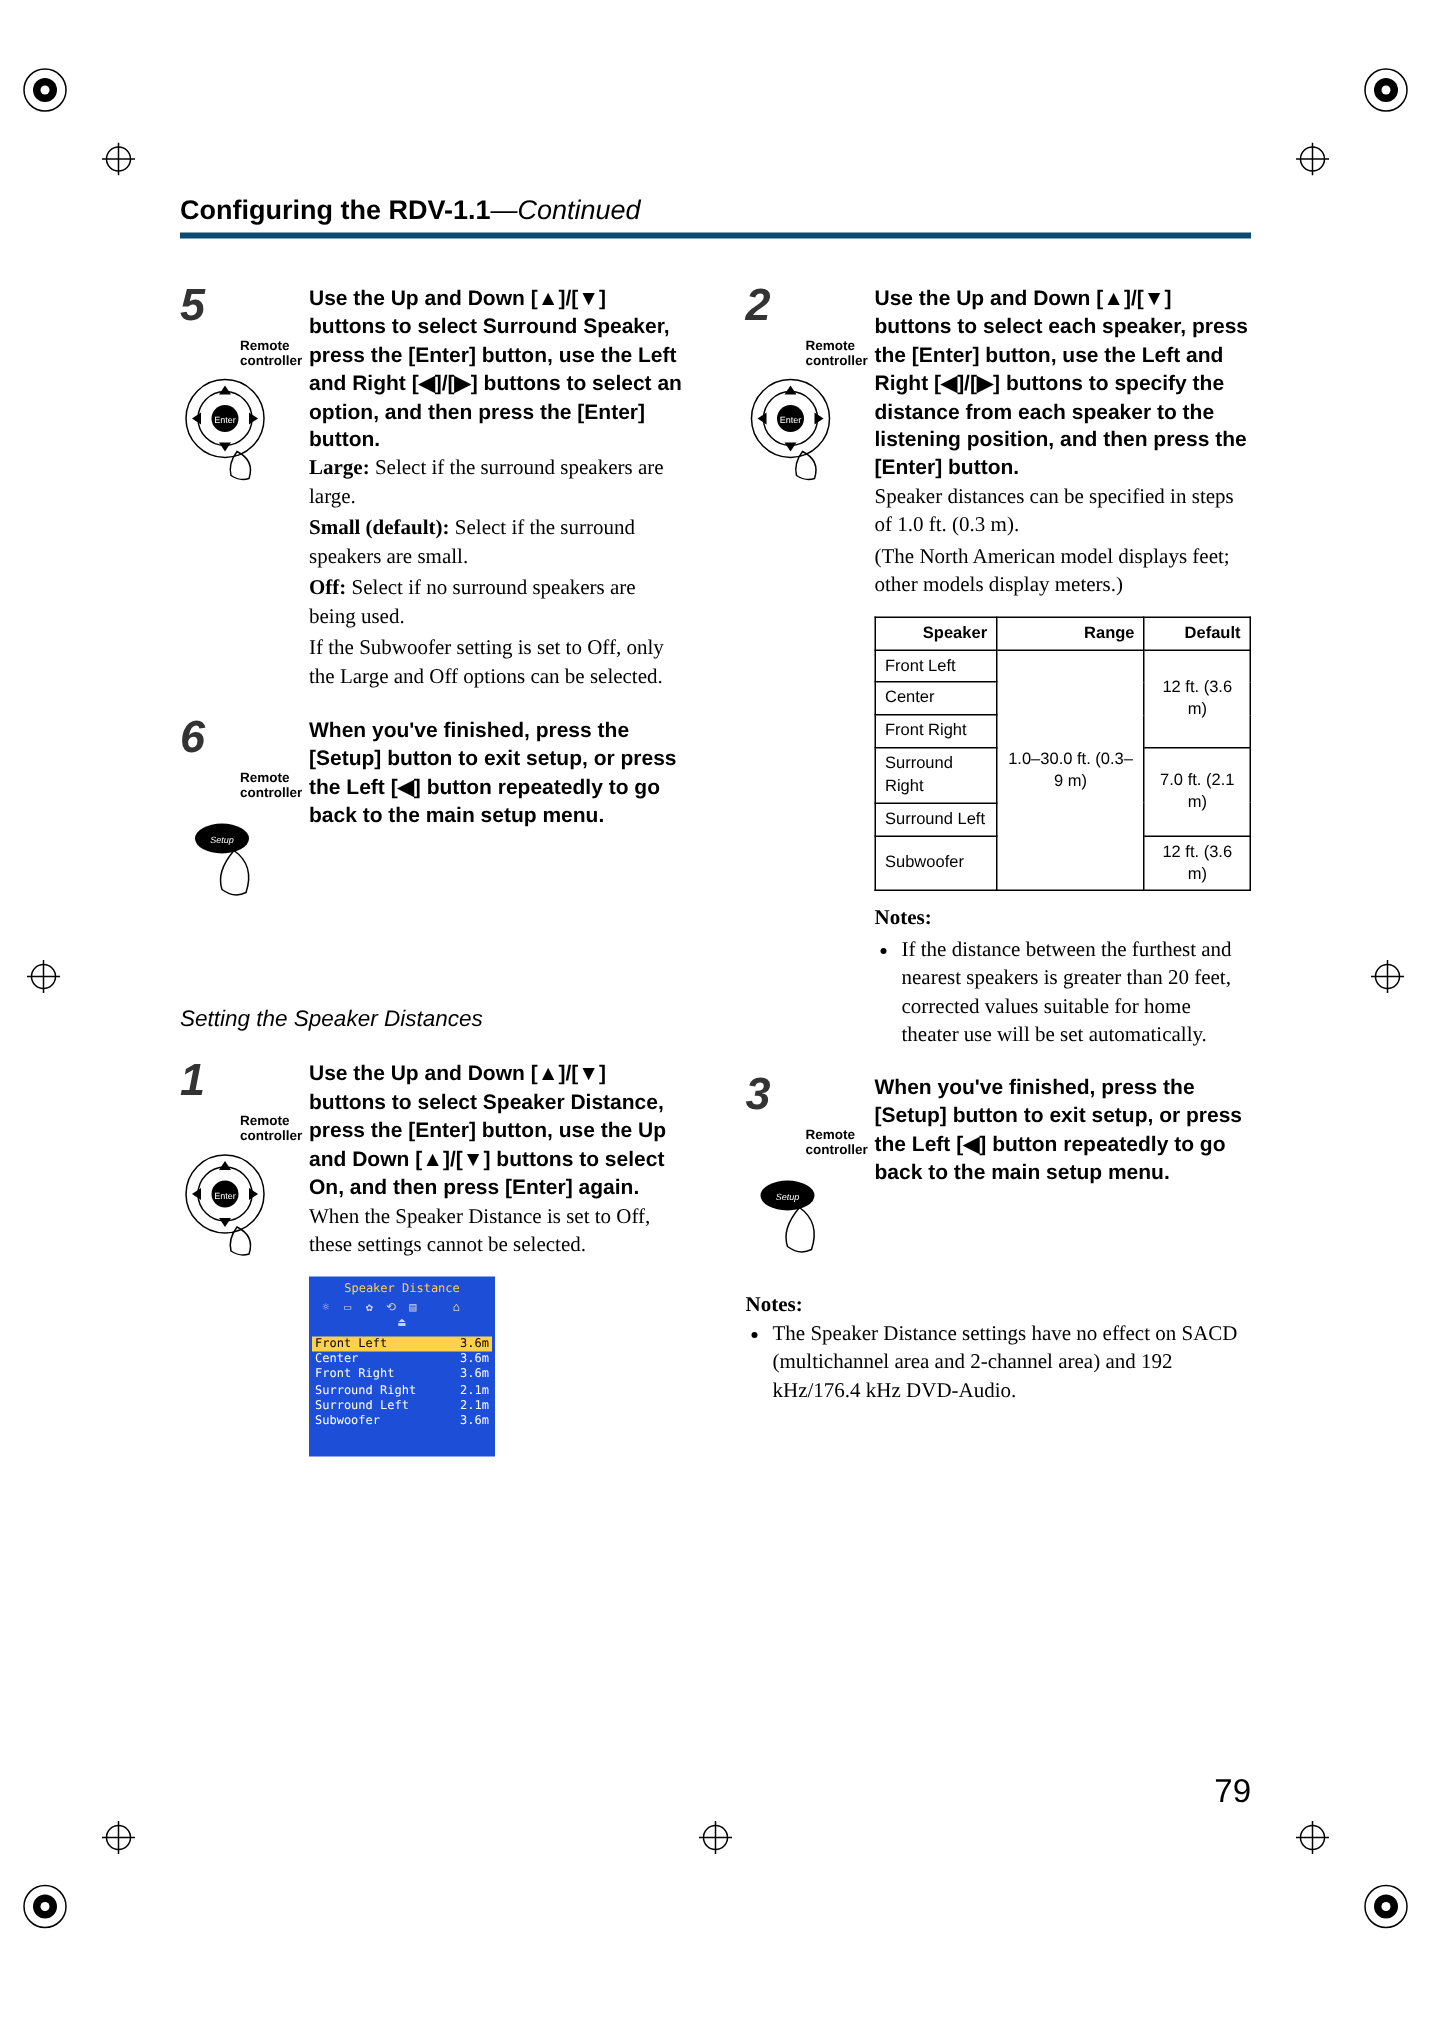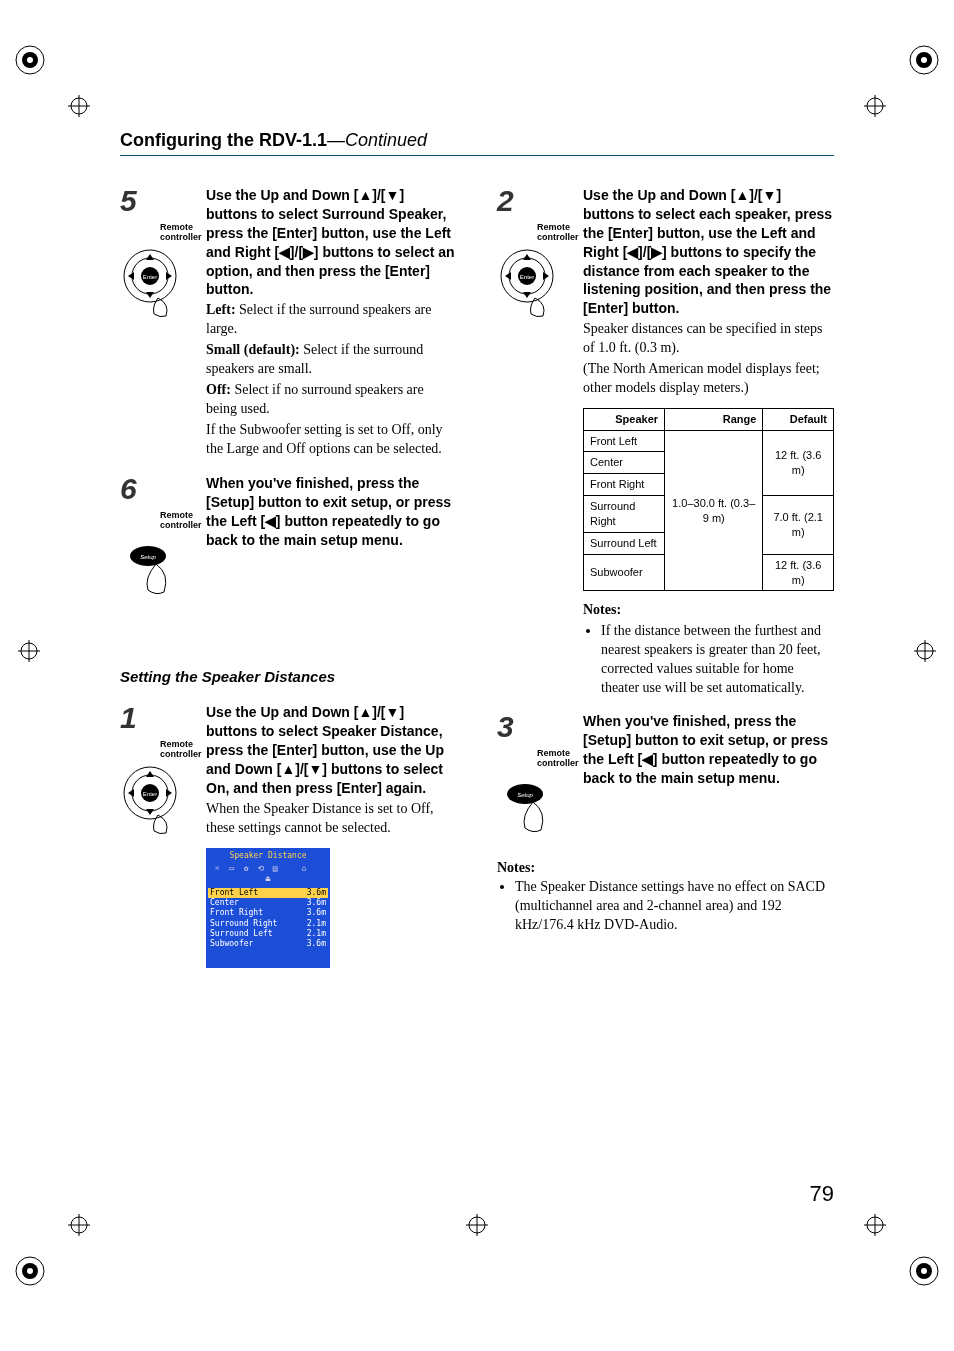--- a/index.html
+++ b/index.html
@@ -13,21 +13,21 @@
   .page {
     width: 954px;
     height: 1351px;
     position: relative;
     box-sizing: border-box;
     padding: 130px 120px 60px 120px;
   }
   .doc-title {
     font-family: Arial, Helvetica, sans-serif;
     font-size: 18px;
-    border-bottom: 1px solid #0c4a6e;
+    border-bottom: 4px solid #0c4a6e;
     padding-bottom: 4px;
     margin-bottom: 30px;
   }
   .doc-title .t1 { font-weight: bold; }
   .doc-title .t2 { font-style: italic; font-weight: normal; }
   .columns {
     display: flex;
     gap: 40px;
   }
   .col { flex: 1; }
@@ -62,21 +62,21 @@
     line-height: 1.35;
   }
   .step-body .bold {
     font-family: Arial, Helvetica, sans-serif;
     font-weight: bold;
   }
   .step-body p { margin: 0 0 2px 0; }
   .opt-label { font-weight: bold; }
   .section-subtitle {
     font-family: Arial, Helvetica, sans-serif;
-    font-weight: bold;
+    font-weight: normal;
     font-style: italic;
     font-size: 15px;
     margin: 60px 0 18px 0;
   }
   .remote {
     width: 66px;
     height: 74px;
     margin-top: 4px;
     position: relative;
   }
@@ -262,21 +262,21 @@
               <polygon points="30,8 26,14 34,14" fill="#000"></polygon>
               <polygon points="30,52 26,46 34,46" fill="#000"></polygon>
               <polygon points="8,30 14,26 14,34" fill="#000"></polygon>
               <polygon points="52,30 46,26 46,34" fill="#000"></polygon>
               <path d="M38 52 Q50 58 46 70 Q40 72 34 68 Q32 60 38 52 Z" fill="none" stroke="#000"></path>
             </svg>
           </div>
         </div>
         <div class="step-body">
           <p class="bold">Use the Up and Down [▲]/[▼] buttons to select Surround Speaker, press the [Enter] button, use the Left and Right [◀]/[▶] buttons to select an option, and then press the [Enter] button.</p>
-          <p><span class="opt-label">Left:</span><span> Select if the surround speakers are large.</span></p>
+          <p><span class="opt-label">Large:</span><span> Select if the surround speakers are large.</span></p>
           <p><span class="opt-label">Small (default):</span><span> Select if the surround speakers are small.</span></p>
           <p><span class="opt-label">Off:</span><span> Select if no surround speakers are being used.</span></p>
           <p>If the Subwoofer setting is set to Off, only the Large and Off options can be selected.</p>
         </div>
       </div>
 
       <div class="step">
         <div class="step-side">
           <div class="step-num">6</div>
           <div class="rc-label">Remote controller</div>

